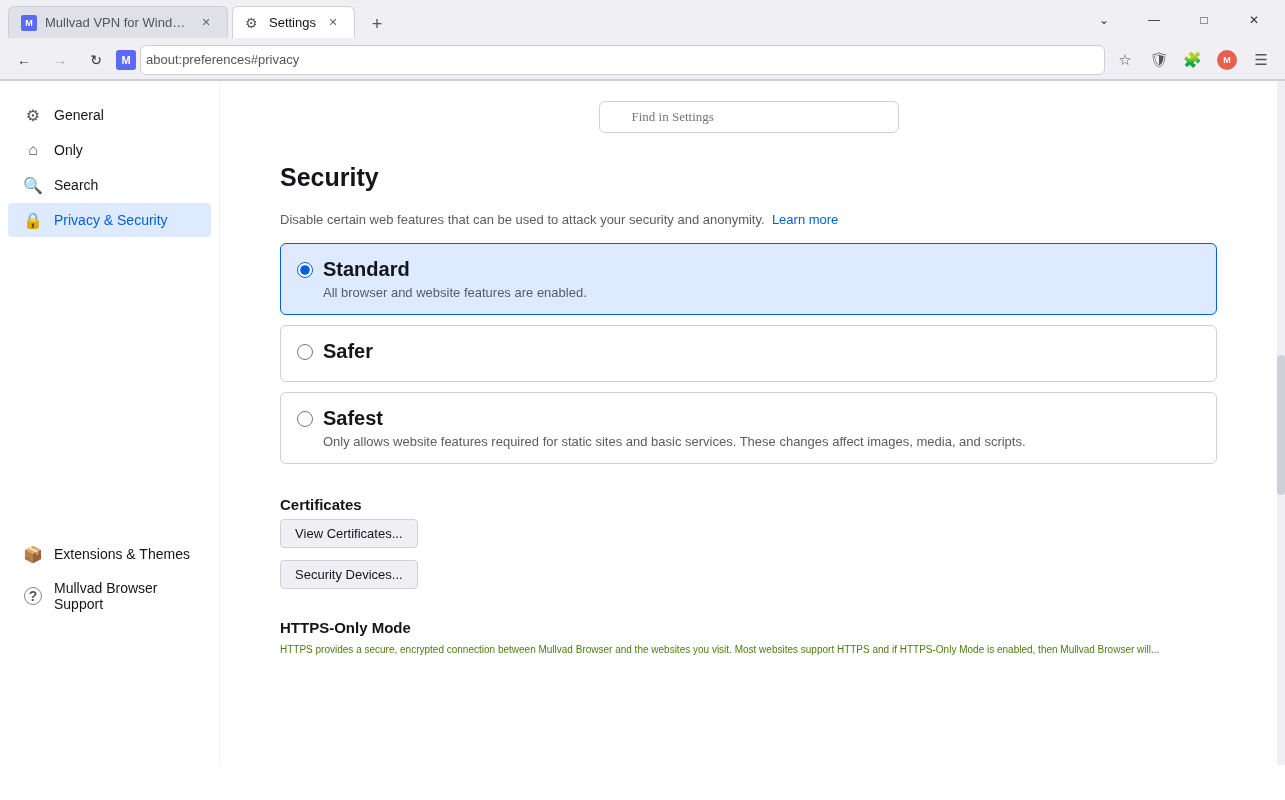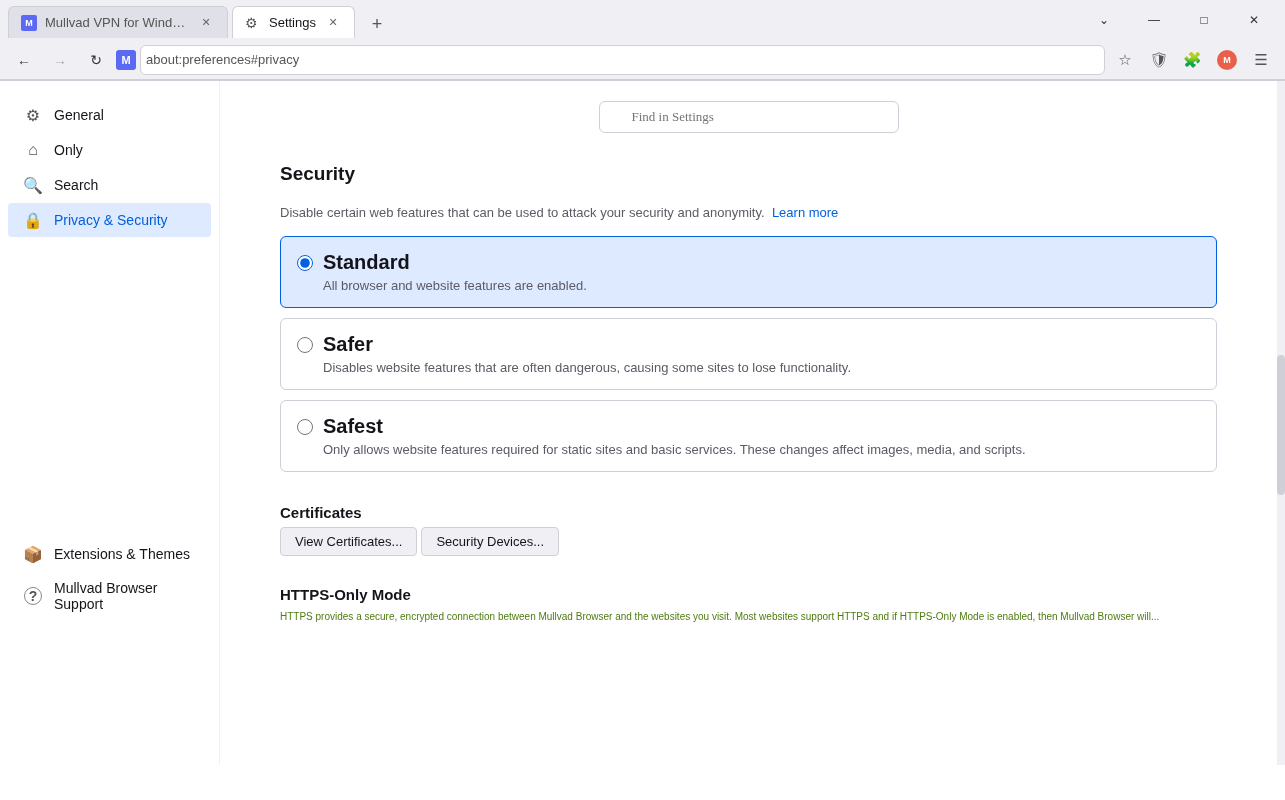--- a/index.html
+++ b/index.html
@@ -37,38 +37,38 @@
     .sidebar-item.active .sidebar-icon { color: #0060df; }
     .sidebar-icon { width: 18px; height: 18px; display: flex; align-items: center; justify-content: center; flex-shrink: 0; color: #555; font-size: 16px; }
 
     
     .main-content { flex: 1; overflow-y: auto; padding: 20px 60px; background: #fff; }
     .find-in-settings { display: flex; justify-content: center; margin-bottom: 30px; }
     .find-input { width: 300px; height: 32px; border: 1px solid #cfcfd8; border-radius: 6px; padding: 0 12px 0 32px; font-size: 13px; background: #fff; position: relative; }
     .find-input-wrapper { position: relative; width: 300px; }
     .find-input-icon { position: absolute; left: 10px; top: 50%; transform: translateY(-50%); color: #888; font-size: 13px; }
 
-    .section-title { font-size: 19px; font-weight: 600; color: #15141a; margin-bottom: 20px; }
+    .section-title { font-size: 25px; font-weight: 600; color: #15141a; margin-bottom: 20px; }
     .subsection-title { font-size: 15px; font-weight: 600; color: #15141a; margin-bottom: 6px; }
     .subsection-desc { font-size: 13px; color: #5b5b66; margin-bottom: 16px; }
     .learn-more { color: #0060df; text-decoration: none; font-size: 13px; }
 
     .radio-option { border: 1px solid #cfcfd8; border-radius: 6px; padding: 14px 16px; margin-bottom: 10px; cursor: pointer; }
     .radio-option.selected { background: #deeaff; border-color: #0060df; }
     .radio-label { display: flex; align-items: center; gap: 10px; margin-bottom: 4px; }
     .radio-input { width: 16px; height: 16px; accent-color: #0060df; cursor: pointer; }
     .radio-name { font-size: 20px; font-weight: 600; color: #15141a; }
     .radio-desc { font-size: 13px; color: #5b5b66; padding-left: 26px; }
 
     .certificates-section { margin-top: 32px; }
     .cert-row { display: flex; align-items: flex-start; gap: 12px; margin-bottom: 16px; }
     .cert-checkbox-col { display: flex; align-items: flex-start; padding-top: 2px; }
     .cert-checkbox { width: 16px; height: 16px; accent-color: #0060df; cursor: pointer; }
     .cert-text { font-size: 13px; color: #15141a; flex: 1; }
-    .cert-buttons { display: flex; flex-direction: row; gap: 4px; }
+    .cert-buttons { display: flex; flex-direction: column; gap: 12px; }
     .cert-btn { padding: 6px 14px; font-size: 13px; border: 1px solid #cfcfd8; background: #f0f0f4; border-radius: 4px; cursor: pointer; white-space: nowrap; color: #15141a; }
 
     .https-section { margin-top: 30px; }
     .https-desc { font-size: 10px; color: #4d7c0f; line-height: 1.5; }
 
     
     .main-content::-webkit-scrollbar { width: 8px; }
     .main-content::-webkit-scrollbar-track { background: #f0f0f4; }
     .main-content::-webkit-scrollbar-thumb { background: #cfcfd8; border-radius: 4px; }
   </style>
@@ -180,21 +180,20 @@
           <span class="radio-name">Standard</span>
         </div>
         <p class="radio-desc">All browser and website features are enabled.</p>
       </div>
 
       <div class="radio-option">
         <div class="radio-label">
           <input type="radio" class="radio-input" name="security-level" style="">
           <span class="radio-name">Safer</span>
         </div>
-        <p class="radio-desc">Disables website features that are often dangerous, causing some sites to lose functionality.</p>
       </div>
 
       <div class="radio-option">
         <div class="radio-label">
           <input type="radio" class="radio-input" name="security-level" style="">
           <span class="radio-name">Safest</span>
         </div>
         <p class="radio-desc">Only allows website features required for static sites and basic services. These changes affect images, media, and scripts.</p>
       </div>
     </div>

